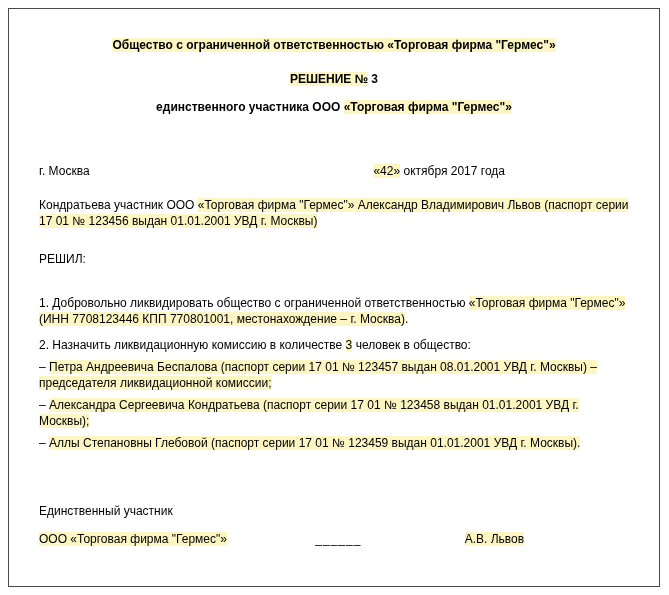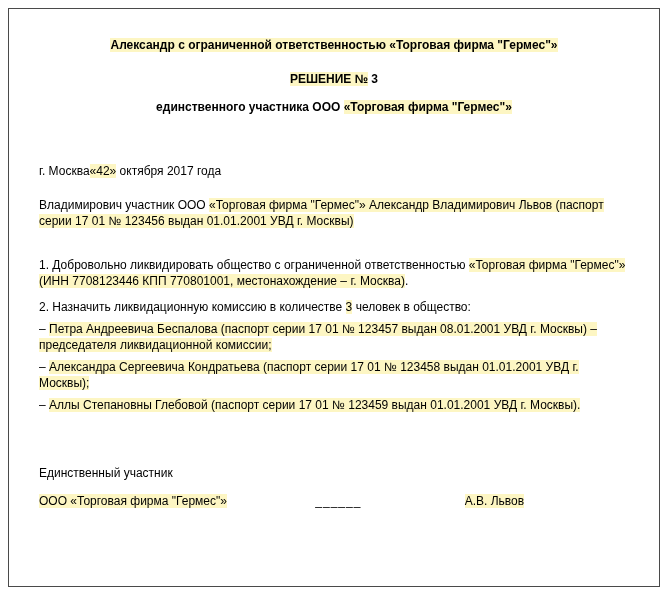--- a/index.html
+++ b/index.html
@@ -33,54 +33,56 @@
   .hl     { background: var(--hl, #fdf6c3); }
 
   .company-line   { margin: 4px 0 0 0; }
   .doc-title      { margin-top: 18px; }
   .doc-subtitle   { margin-top: 12px; }
   .doc-subject    { margin-top: 0; }
 
   .meta-row {
     margin-top: 48px;
     display: flex;
+    justify-content: space-between;
     padding-right: 124px;
   }
 
   .preamble       { margin-top: 18px; }
   .resolved       { margin-top: 22px; }
   .item-1         { margin-top: 28px; }
   .item-2         { margin-top: 10px; }
   .member         { margin-top: 6px; }
 
   .sig-role       { margin-top: 52px; }
   .sig-row        { margin-top: 12px; white-space: nowrap; }
   .sig-line       { display: inline-block; margin-left: 85px; letter-spacing: 1px; }
   .sig-name       { display: inline-block; margin-left: 100px; }
 </style>
 </head>
 <body>
 
 <div class="page">
   <div class="frame">
 
-    <div class="company-line center bold"><span class="hl">Александр с ограниченной ответственностью «Торговая фирма "Гермес"»</span></div>
+    <div class="company-line center bold"><span class="hl">Общество с ограниченной ответственностью «Торговая фирма "Гермес"»</span></div>
 
     <div class="doc-title center bold"><span class="hl">РЕШЕНИЕ №</span><span> 3</span></div>
 
     <div class="doc-subtitle center bold"><span>единственного участника ООО </span><span class="hl">«Торговая фирма "Гермес"»</span></div>
 
 
     <div class="meta-row">
       <span>г. Москва</span>
       <span><span class="hl">«42»</span><span> октября 2017 года</span></span>
     </div>
 
-    <div class="preamble"><span>Владимирович участник ООО </span><span class="hl">«Торговая фирма "Гермес"» Александр Владимирович Львов (паспорт серии 17 01 № 123456 выдан 01.01.2001 УВД г. Москвы)</span></div>
+    <div class="preamble"><span>Кондратьева участник ООО </span><span class="hl">«Торговая фирма "Гермес"» Александр Владимирович Львов (паспорт серии 17 01 № 123456 выдан 01.01.2001 УВД г. Москвы)</span></div>
 
+    <div class="resolved">РЕШИЛ:</div>
 
     <div class="item-1"><span>1. Добровольно ликвидировать общество с ограниченной ответственностью </span><span class="hl">«Торговая фирма "Гермес"» (ИНН 7708123446 КПП 770801001, местонахождение – г. Москва)</span><span>.</span></div>
 
     <div class="item-2"><span>2. Назначить ликвидационную комиссию в количестве </span><span class="hl">3</span><span> человек в общество:</span></div>
 
     <div class="member"><span>– </span><span class="hl">Петра Андреевича Беспалова (паспорт серии 17 01 № 123457 выдан 08.01.2001 УВД г. Москвы) – председателя ликвидационной комиссии;</span></div>
 
     <div class="member"><span>– </span><span class="hl">Александра Сергеевича Кондратьева (паспорт серии 17 01 № 123458 выдан 01.01.2001 УВД г. Москвы);</span></div>
 
     <div class="member"><span>– </span><span class="hl">Аллы Степановны Глебовой (паспорт серии 17 01 № 123459 выдан 01.01.2001 УВД г. Москвы).</span></div>

